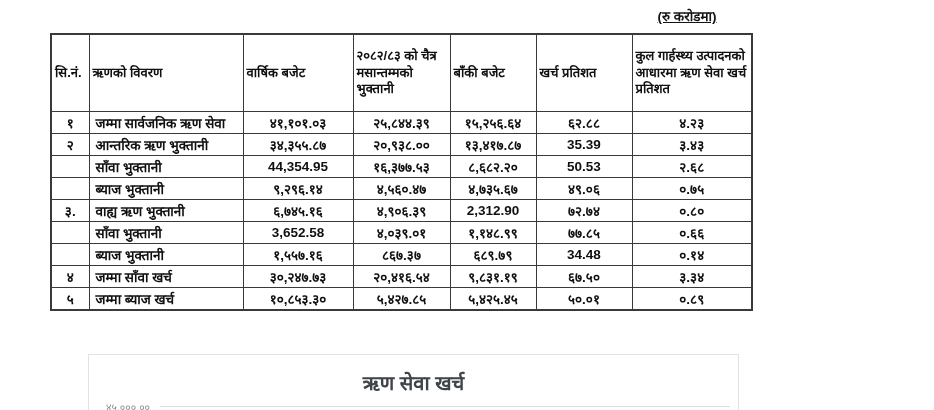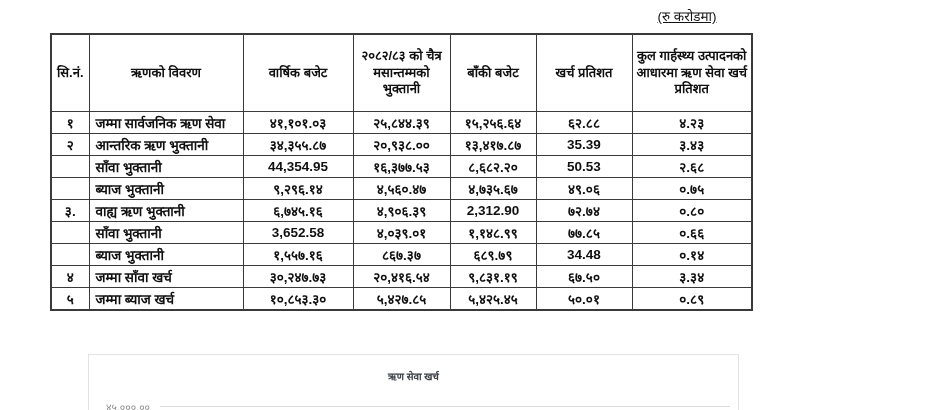--- a/index.html
+++ b/index.html
@@ -6,50 +6,50 @@
   body {
     width:934px; height:410px;
     background:#ffffff;
     position:relative;
     overflow:hidden;
     font-family:"Liberation Sans","DejaVu Sans",sans-serif;
     color:#111111;
   }
   .unit-note {
     position:absolute; left:626px; top:7px; width:122px;
-    text-align:center; font-weight:normal; font-size:13.5px;
+    text-align:center; font-weight:bold; font-size:13.5px;
     text-decoration:underline; color:#141414; white-space:nowrap;
   }
   table.budget {
     position:absolute; left:50px; top:33px; width:701px;
     border-collapse:collapse; table-layout:fixed;
   }
   table.budget, table.budget th, table.budget td {
     border:1px solid #3a3a3a;
   }
   table.budget { border-width:2px; }
   table.budget th {
     font-size:13px; font-weight:bold; line-height:1.3;
-    text-align:center; vertical-align:middle;
+    text-align:left; vertical-align:middle;
     height:72px; padding:2px 3px; color:#101010;
   }
   table.budget td {
     font-size:13.5px; font-weight:bold; height:21px;
     padding:0 6px; white-space:nowrap; overflow:hidden; color:#101010;
   }
   td.c { text-align:center; }
   td.l { text-align:left; padding-left:4px;margin-top:37px; }
   td.r { text-align:center; }
   .chart-card {
     position:absolute; left:88px; top:354px; width:649px; height:120px;
     background:#ffffff; border:1px solid #e3e3e3;
   }
   .chart-title {
     margin-top:14px; text-align:center;
-    font-weight:bold; font-size:10px; color:#3f434a;
+    font-weight:bold; font-size:20px; color:#3f434a;
   }
   .y-tick {
     position:absolute; left:106px; top:400px;
     font-size:10.5px; color:#8d8d8d; white-space:nowrap;
   }
   .gridline {
     position:absolute; left:160px; top:406px;
     width:570px; height:1px; background:#dcdcdc;
   }
 </style>

